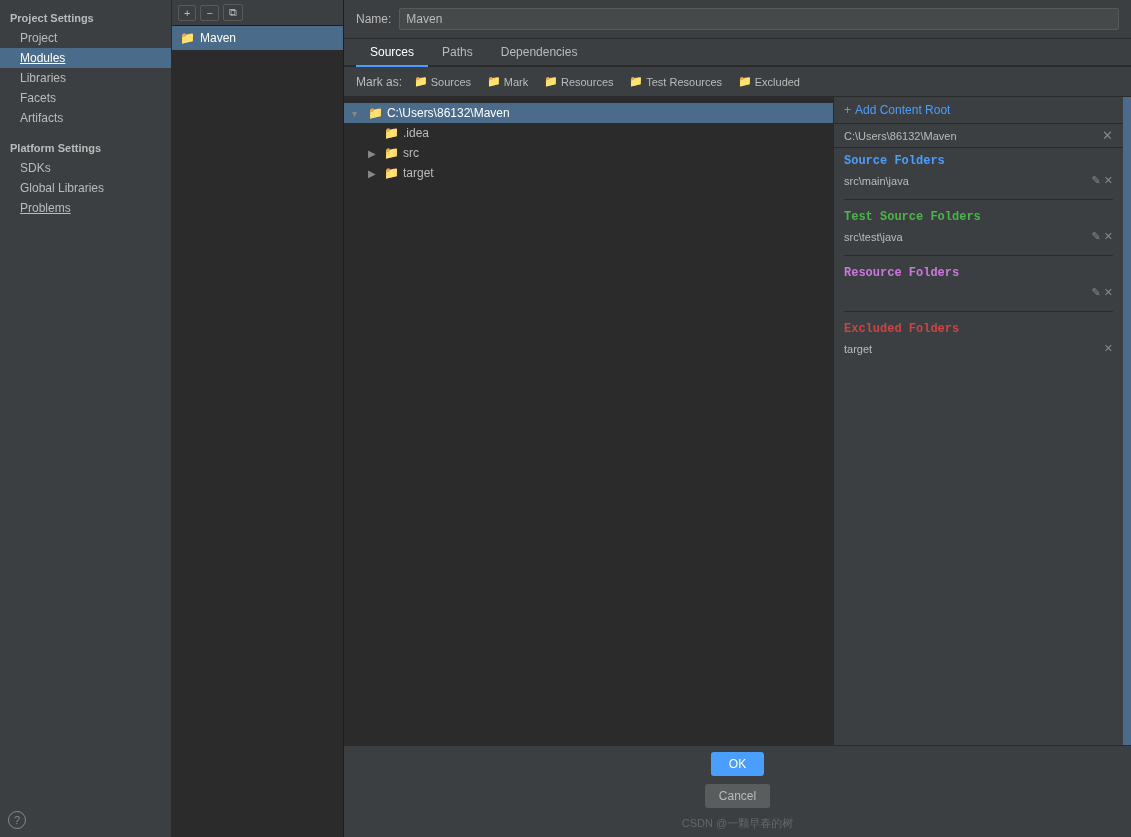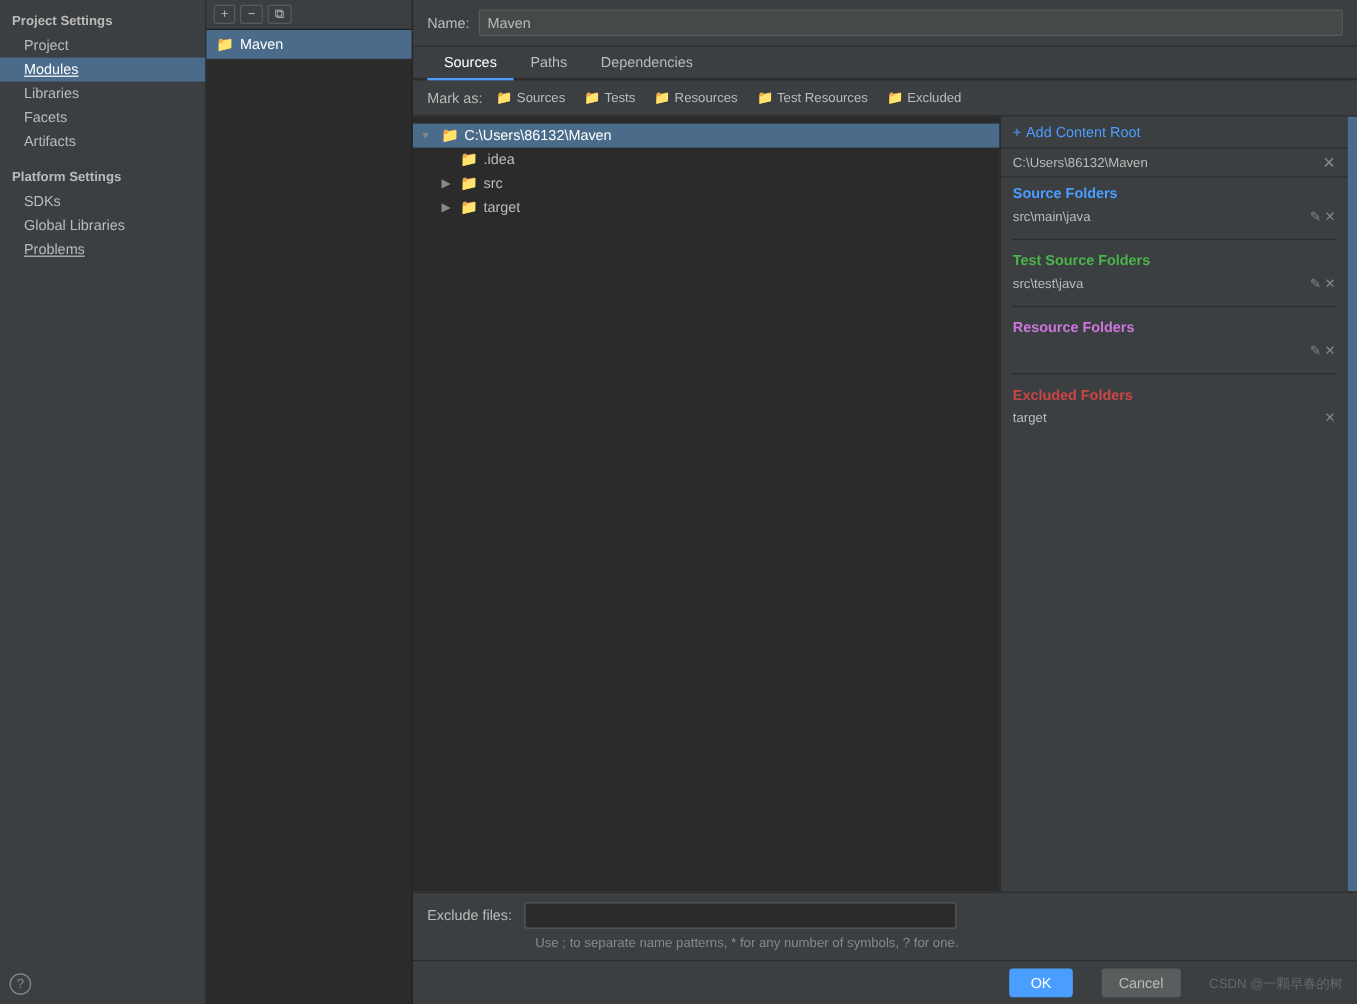--- a/index.html
+++ b/index.html
@@ -287,20 +287,21 @@
       font-size: 13px;
     }
 
     .folder-section {
       padding: 6px 10px;
     }
     .folder-section-title {
       font-size: 12px;
       font-weight: bold;
       margin-bottom: 4px;
+      font-family: Liberation Mono, monospace;
     }
     .section-sources { color: #4a9eff; }
     .section-tests { color: #4ab54a; }
     .section-resources { color: #cc77dd; }
     .section-excluded { color: #cc4444; }
 
     .folder-entry {
       display: flex;
       align-items: center;
       justify-content: space-between;
@@ -360,23 +361,24 @@
       color: #888888;
       padding-left: 90px;
     }
 
     
     .dialog-buttons {
       display: flex;
       align-items: center;
       justify-content: flex-end;
       padding: 6px 12px;
-      gap: 24px;
+      gap: 8px;
       border-top: 1px solid #2b2b2b;
       background: #3c3f41;
+      flex-direction: column;
     }
     .btn-ok {
       background: #4a9eff;
       border: none;
       color: #ffffff;
       padding: 5px 18px;
       font-size: 12px;
       border-radius: 3px;
       cursor: pointer;
     }
@@ -461,21 +463,21 @@
 
 
         <div class="mark-as-row">
           <span class="mark-label">Mark as:</span>
           <button class="mark-btn">
             <span style="color:#4a9eff;">📁</span>
             <span style="color:#bbbbbb;">Sources</span>
           </button>
           <button class="mark-btn">
             <span style="color:#4ab54a;">📁</span>
-            <span style="color:#bbbbbb;">Tests</span>
+            <span style="color:#bbbbbb;">Mark</span>
           </button>
           <button class="mark-btn">
             <span style="color:#c47c3d;">📁</span>
             <span style="color:#bbbbbb;">Resources</span>
           </button>
           <button class="mark-btn">
             <span style="color:#c4c43d;">📁</span>
             <span style="color:#bbbbbb;">Test Resources</span>
           </button>
           <button class="mark-btn">
@@ -569,29 +571,20 @@
                 </div>
               </div>
             </div>
 
           </div>
 
           <div class="right-edge-bar"></div>
 
         </div>
 
-        <div class="bottom-area">
-          <div class="exclude-row">
-            <span class="exclude-label">Exclude files:</span>
-            <input class="exclude-input" type="text" placeholder="" style="">
-          </div>
-          <div class="hint-text">
-            <span>Use ; to separate name patterns, * for any number of symbols, ? for one.</span>
-          </div>
-        </div>
 
         <div class="dialog-buttons">
           <button class="btn-ok">OK</button>
           <button class="btn-cancel">Cancel</button>
           <span class="watermark">CSDN @一颗早春的树</span>
         </div>
 
       </div>
     </div>
 

